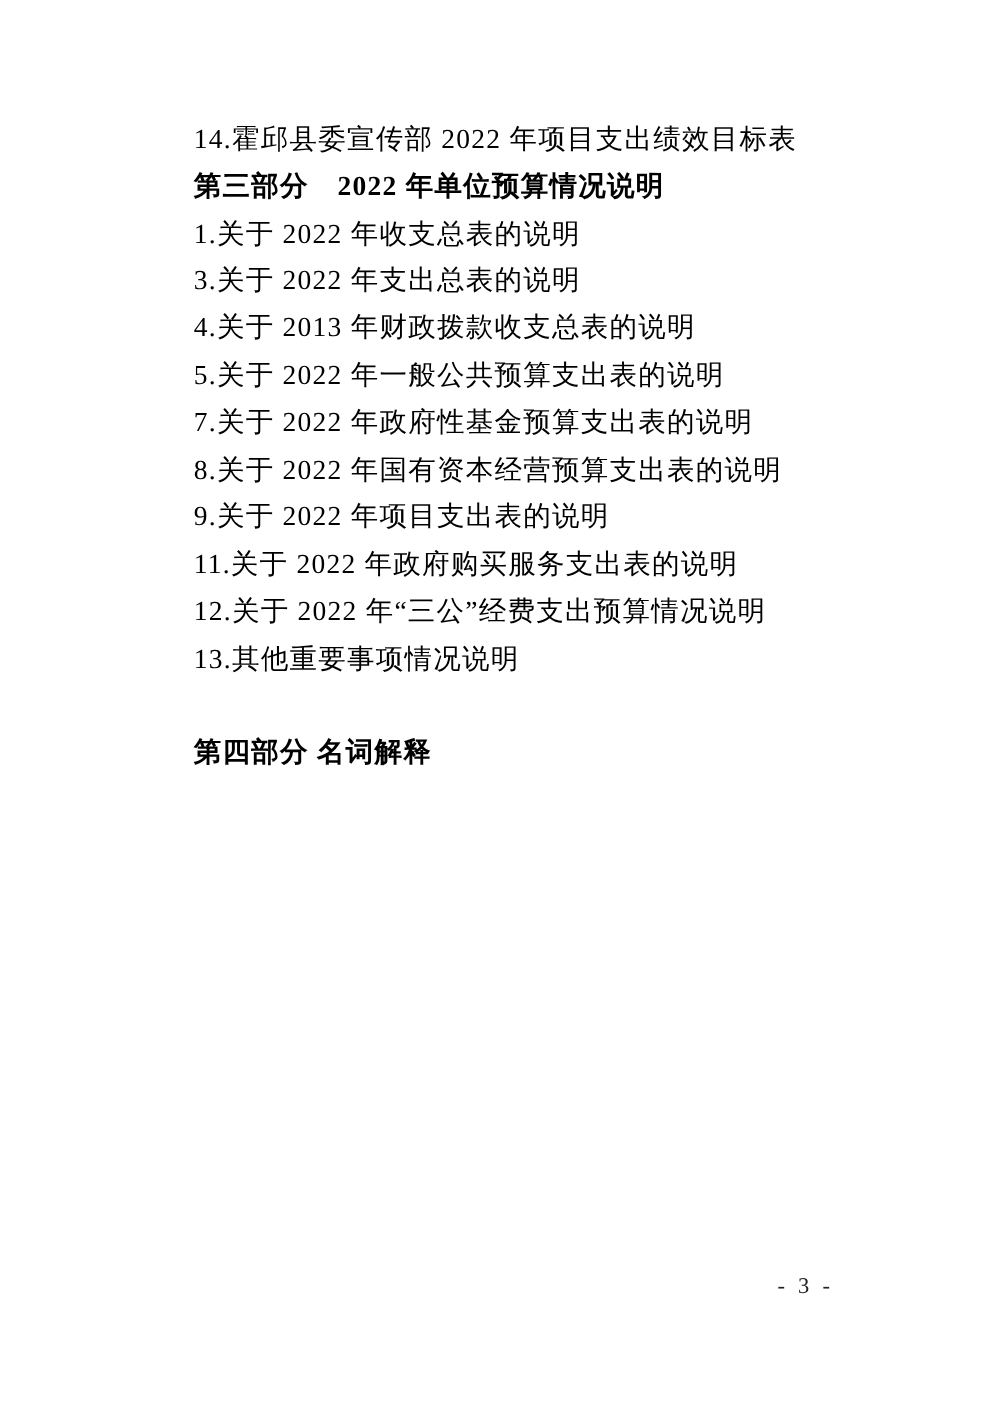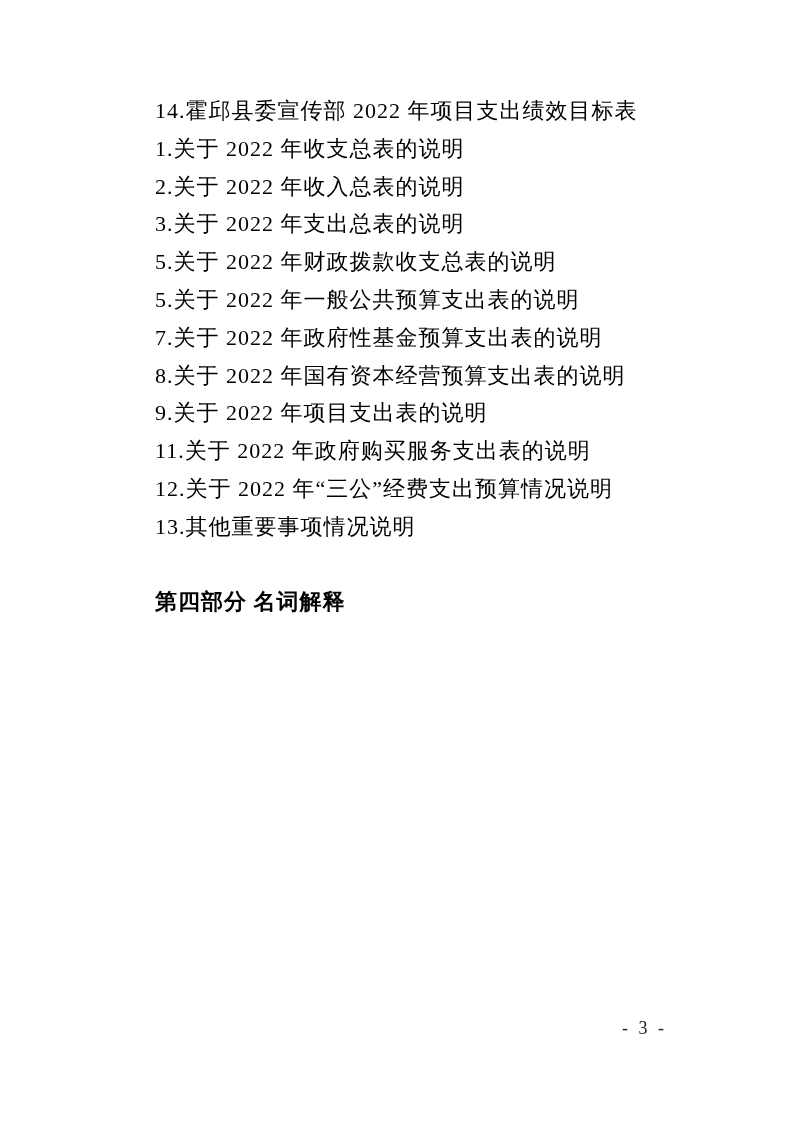--- a/index.html
+++ b/index.html
@@ -39,24 +39,24 @@
     letter-spacing: 3px;
     color: #222222;
   }
 </style>
 </head>
 <body>
 
 <div class="page">
   <div class="content">
     <div class="line">14.霍邱县委宣传部 2022 年项目支出绩效目标表</div>
+    <div class="line bold">第三部分　2022 年单位预算情况说明</div>
     <div class="line">1.关于 2022 年收支总表的说明</div>
-    <div class="line">2.关于 2022 年收入总表的说明</div>
     <div class="line">3.关于 2022 年支出总表的说明</div>
-    <div class="line">5.关于 2022 年财政拨款收支总表的说明</div>
+    <div class="line">4.关于 2013 年财政拨款收支总表的说明</div>
     <div class="line">5.关于 2022 年一般公共预算支出表的说明</div>
     <div class="line">7.关于 2022 年政府性基金预算支出表的说明</div>
     <div class="line">8.关于 2022 年国有资本经营预算支出表的说明</div>
     <div class="line">9.关于 2022 年项目支出表的说明</div>
     <div class="line">11.关于 2022 年政府购买服务支出表的说明</div>
     <div class="line">12.关于 2022 年“三公”经费支出预算情况说明</div>
     <div class="line">13.其他重要事项情况说明</div>
     <div class="spacer"></div>
     <div class="line bold">第四部分 名词解释</div>
   </div>

